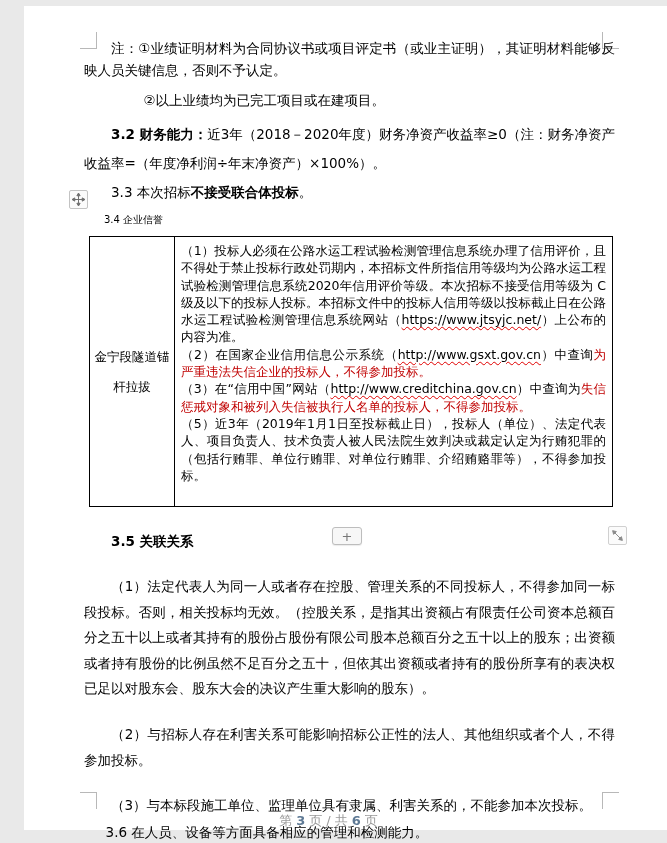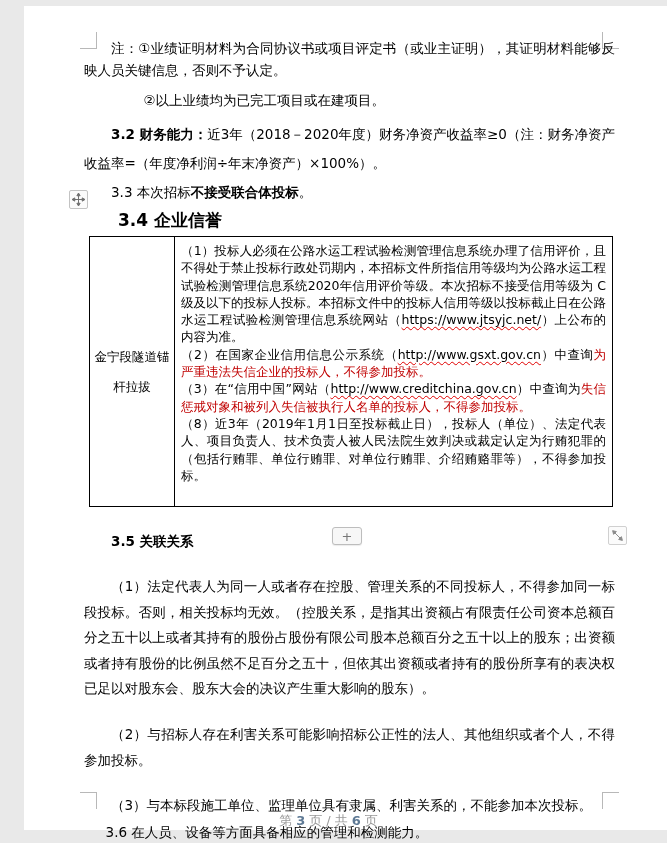--- a/index.html
+++ b/index.html
@@ -29,21 +29,21 @@
   .crop.bl{left:56px;top:786px;border-right:1px solid #b8b8b8;border-top:1px solid #b8b8b8;}
   .crop.br{left:578px;top:786px;border-left:1px solid #b8b8b8;border-top:1px solid #b8b8b8;}
 
   .content{position:absolute;left:60px;top:28px;width:531px;}
 
   p{margin:0;}
   .note1{font-size:13.5px;line-height:22px;text-indent:2em;text-align:justify;margin-top:3px;}
   .note2{font-size:13.5px;line-height:22px;text-indent:4.4em;margin-top:8px;}
   .s32{font-size:13.5px;line-height:29px;text-indent:2em;text-align:justify;margin-top:9px;}
   .s33{font-size:13.5px;line-height:29px;text-indent:2em;}
-  .h34{font-size:17px;line-height:26px;text-indent:2em;font-weight:bold;}
+  .h34{font-size:10px;line-height:26px;text-indent:2em;font-weight:normal;}
   .b{font-weight:bold;}
 
   table.credit{
     border-collapse:collapse;margin-left:5px;margin-top:3px;
     width:524px;table-layout:fixed;
   }
   table.credit th,table.credit td{border:1px solid var(--border-black);}
   table.credit th{
     height:46px;font-size:13.5px;font-weight:bold;text-align:center;
     border-bottom:2px solid var(--border-black);padding:2px;
@@ -145,21 +145,21 @@
           <p class="cellp">
             <span>（1）投标人必须在公路水运工程试验检测管理信息系统办理了信用评价，且不得处于禁止投标行政处罚期内，本招标文件所指信用等级均为公路水运工程试验检测管理信息系统2020年信用评价等级。本次招标不接受信用等级为 C 级及以下的投标人投标。本招标文件中的投标人信用等级以投标截止日在公路水运工程试验检测管理信息系统网站（</span><span class="url">https://www.jtsyjc.net/</span><span>）上公布的内容为准。</span>
           </p>
           <p class="cellp">
             <span>（2）在国家企业信用信息公示系统（</span><span class="url">http://www.gsxt.gov.cn</span><span>）中查询</span><span class="red">为严重违法失信企业的投标人，不得参加投标。</span>
           </p>
           <p class="cellp">
             <span>（3）在“信用中国”网站（</span><span class="url">http://www.creditchina.gov.cn</span><span>）中查询为</span><span class="red">失信惩戒对象和被列入失信被执行人名单的投标人，不得参加投标。</span>
           </p>
           <p class="cellp">
-            <span>（8）近3年（2019年1月1日至投标截止日），投标人（单位）、法定代表人、项目负责人、技术负责人被人民法院生效判决或裁定认定为行贿犯罪的（包括行贿罪、单位行贿罪、对单位行贿罪、介绍贿赂罪等），不得参加投标。</span>
+            <span>（5）近3年（2019年1月1日至投标截止日），投标人（单位）、法定代表人、项目负责人、技术负责人被人民法院生效判决或裁定认定为行贿犯罪的（包括行贿罪、单位行贿罪、对单位行贿罪、介绍贿赂罪等），不得参加投标。</span>
           </p>
         </td>
       </tr>
     </tbody>
       </table>
 
     <p class="h35">3.5 关联关系</p>
     <p class="p35">（1）法定代表人为同一人或者存在控股、管理关系的不同投标人，不得参加同一标段投标。否则，相关投标均无效。（控股关系，是指其出资额占有限责任公司资本总额百分之五十以上或者其持有的股份占股份有限公司股本总额百分之五十以上的股东；出资额或者持有股份的比例虽然不足百分之五十，但依其出资额或者持有的股份所享有的表决权已足以对股东会、股东大会的决议产生重大影响的股东）。</p>
     <p class="p35">（2）与招标人存在利害关系可能影响招标公正性的法人、其他组织或者个人，不得参加投标。</p>
     <p class="p35">（3）与本标段施工单位、监理单位具有隶属、利害关系的，不能参加本次投标。</p>

